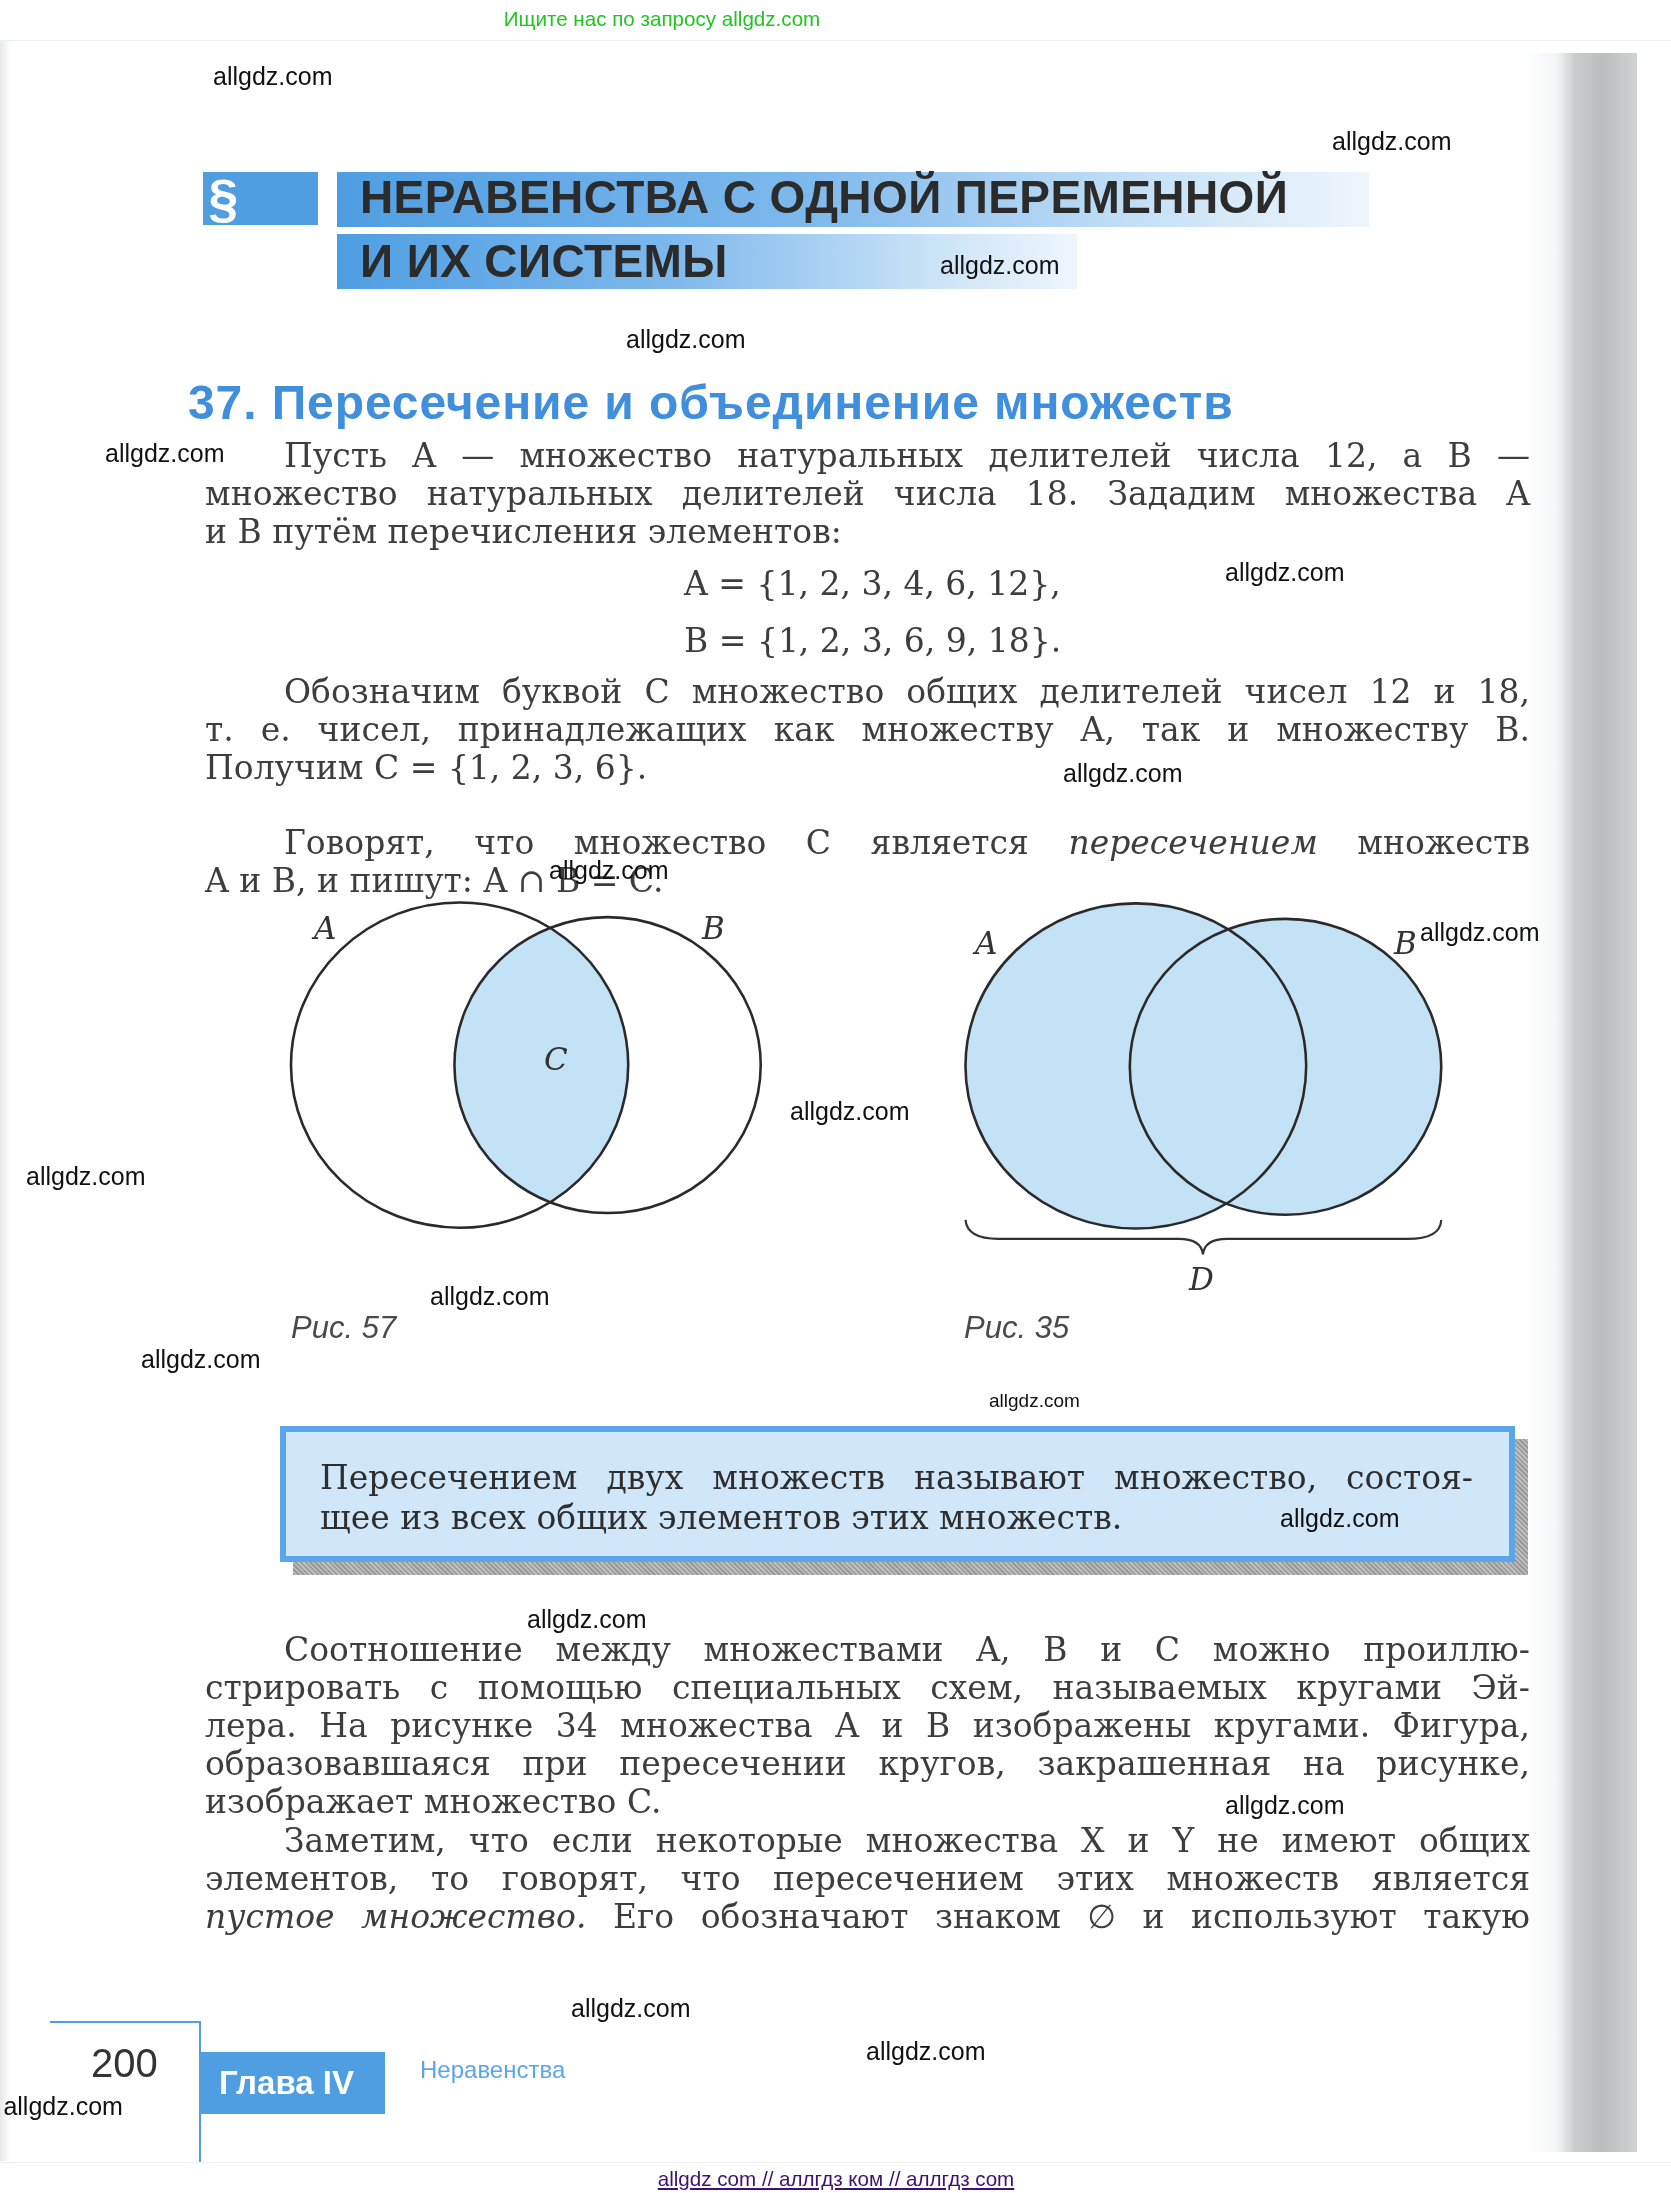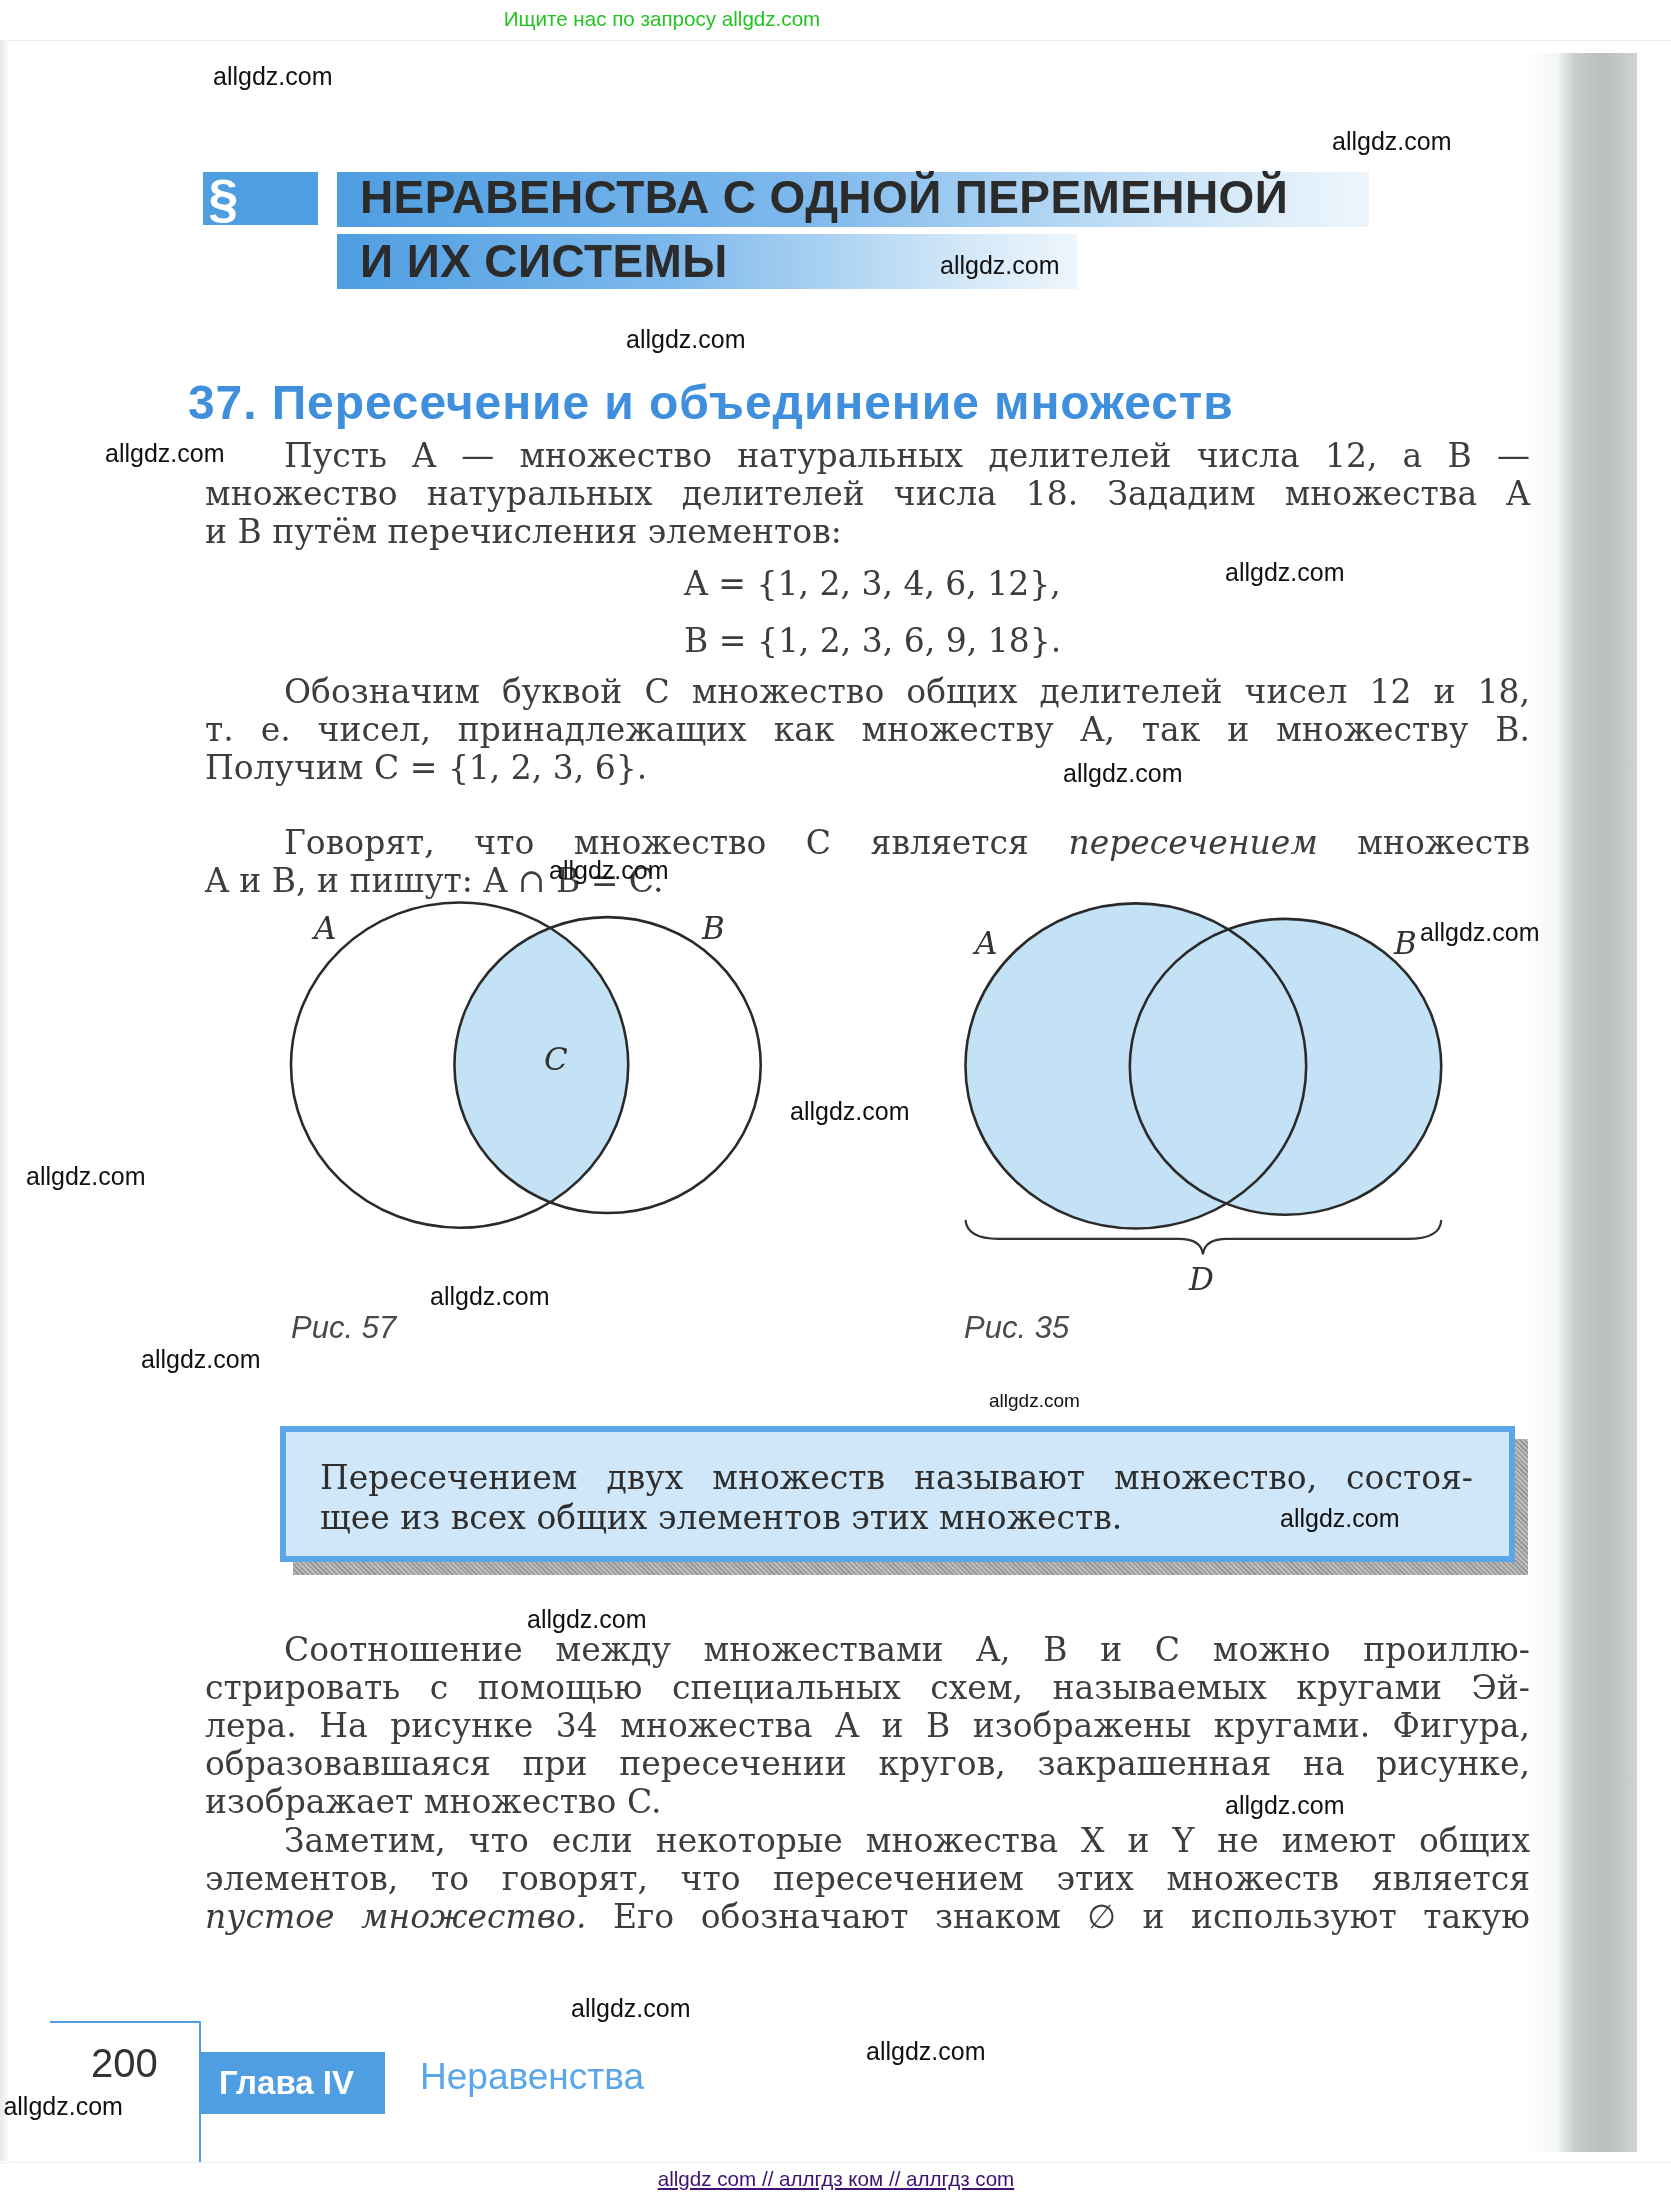--- a/index.html
+++ b/index.html
@@ -52,21 +52,21 @@
     background:repeating-linear-gradient(45deg,#9a9a9a 0 1.7px,#bdbdbd 1.7px 3.4px); }
   .def-box { position:absolute; left:280px; top:1426px; width:1235px; height:136px; background:#cfe7f8;
     border:6.9px solid #5aa6e8; }
   .def-text { position:absolute; left:34px; top:26px; width:1153px; font-size:33px; line-height:40px; color:#2e2e2e; text-align:justify; }
 
   
   .pn-box { position:absolute; left:50px; top:2021px; width:151px; height:141px; border-top:2.6px solid #4f9ee2; border-right:2.6px solid #4f9ee2; }
   .pn { position:absolute; left:91px; top:2041px; font-family:"Liberation Sans", sans-serif; font-size:40px; color:#333; }
   .chapter-badge { position:absolute; left:200px; top:2052px; width:185px; height:62px; background:#4f9ee2; color:#ffffff;
     font-family:"Liberation Sans", sans-serif; font-weight:bold; font-size:33px; line-height:62px; padding-left:19px; }
-  .chapter-name { position:absolute; left:420px; top:2056px; font-family:"Liberation Sans", sans-serif; font-size:37px; color:#5aa6e8; }
+  .chapter-name { position:absolute; left:420px; top:2056px; font-family:"Liberation Sans", sans-serif; font-size:24px; color:#5aa6e8; }
   .site-footer { position:absolute; left:0; top:2165px; width:1672px; height:28px; text-align:center;
     font-family:"Liberation Sans", sans-serif; font-size:20.6px; color:#3d1270; line-height:28px;text-decoration:underline; }
 </style>
 </head>
 <body>
 
 <div class="site-banner">Ищите нас по запросу allgdz.com</div>
 
 <div class="page"></div>
 <div class="left-edge"></div>

